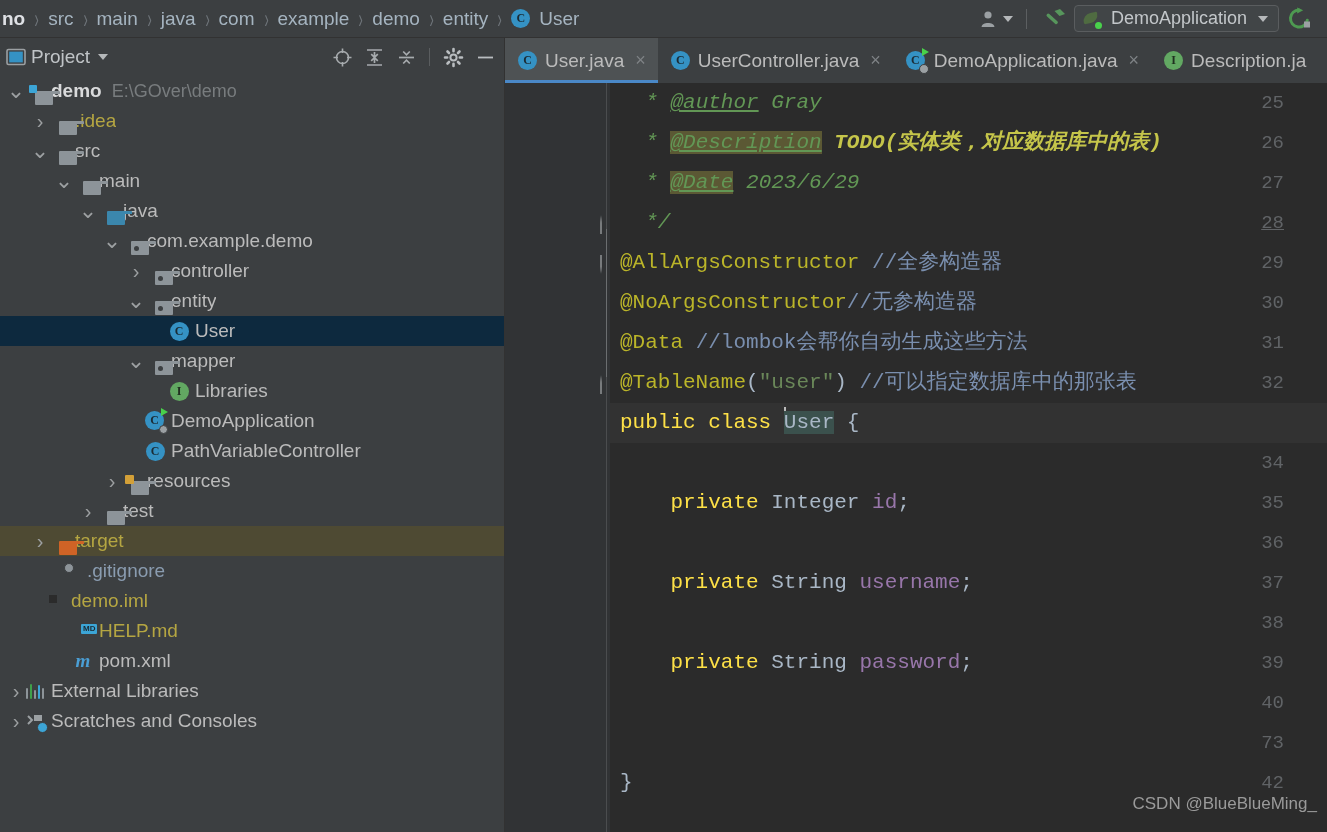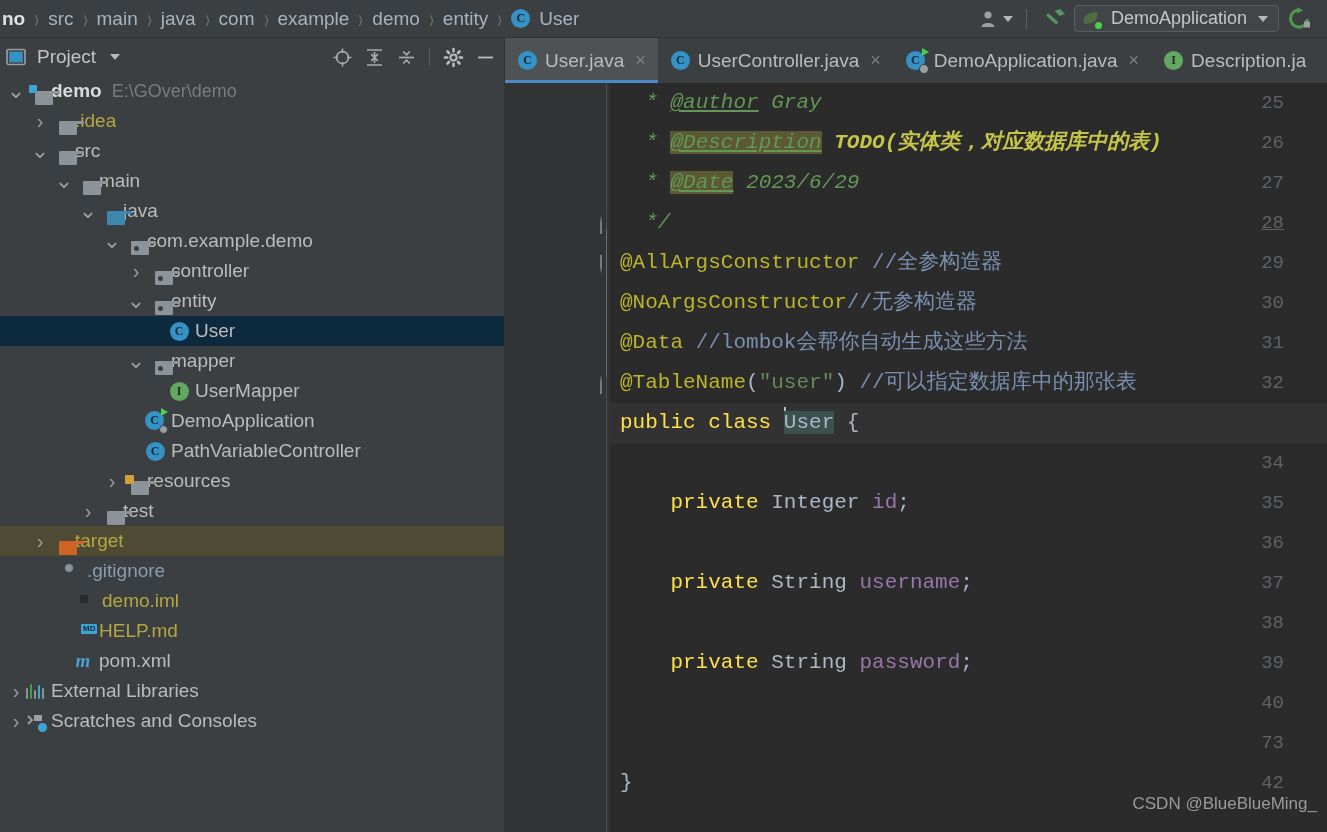--- a/index.html
+++ b/index.html
@@ -77,21 +77,21 @@
     border-radius: 50%; background: #49d14b;
   }
 
   
   .proj-panel {
     position: absolute; left: 0; top: 38px; width: 505px; height: 794px;
     background: #3c3f41; border-right: 1px solid #323232;
   }
   .proj-header {
     height: 38px; display: flex; align-items: center;
-    padding: 0 8px 0 6px; gap: 11px;
+    padding: 0 8px 0 6px; gap: 5px;
   }
   .proj-title { color: #c0c4c7; font-size: 19px; }
   .proj-hdr-icons { margin-left: auto; display: flex; align-items: center; gap: 10px; }
   .hdr-ic { width: 22px; height: 22px; display: flex; align-items: center; justify-content: center; }
   .hdr-sep { width: 1px; height: 18px; background: #5a5d5f; margin: 0 2px; }
 
   .proj-tree {
     position: absolute; top: 38px; left: 0; right: 0; bottom: 0;
     overflow: hidden;
   }
@@ -410,21 +410,21 @@
           <span class="row-ic">
             <span><span class="fld gray"><span class="tab"></span><span class="body"></span><span class="pkgdot"></span></span></span>
           </span>
           <span class="row-label c-gray">mapper</span>
         </div>
         <div class="row" style="padding-left: 152px;">
           <span class="arrow blank"></span>
           <span class="row-ic">
             <span class="icon-iface">I</span>
           </span>
-          <span class="row-label c-gray">UserMapper</span>
+          <span class="row-label c-gray">Libraries</span>
         </div>
         <div class="row" style="padding-left: 128px;">
           <span class="arrow blank"></span>
           <span class="row-ic">
             <span style="position: relative; width: 20px; height: 20px;">
               <span class="icon-class" style="position:absolute;left:0;top:0;">C</span>
               <span class="run-badge"></span>
               <span class="clock-badge" style="right:-3px;bottom:-3px;width:9px;height:9px;background:#9ba0a3;"></span>
             </span>
           </span>
@@ -458,21 +458,21 @@
           </span>
           <span class="row-label c-olive">target</span>
         </div>
         <div class="row" style="padding-left: 44px;">
           <span class="arrow blank"></span>
           <span class="row-ic">
             <span style="position: relative;"><span class="filedoc"></span><span class="badge-sm"></span></span>
           </span>
           <span class="row-label c-bluegray">.gitignore</span>
         </div>
-        <div class="row" style="padding-left: 59px;">
+        <div class="row" style="padding-left: 28px;">
           <span class="arrow blank"></span>
           <span class="row-ic">
             <span style="position: relative;"><span class="filedoc"></span><span class="badge-sq"></span></span>
           </span>
           <span class="row-label c-olive">demo.iml</span>
         </div>
         <div class="row" style="padding-left: 56px;">
           <span class="arrow blank"></span>
           <span class="row-ic">
             <span style="position: relative;"><span class="filedoc"></span><span class="badge-md">MD</span></span>

